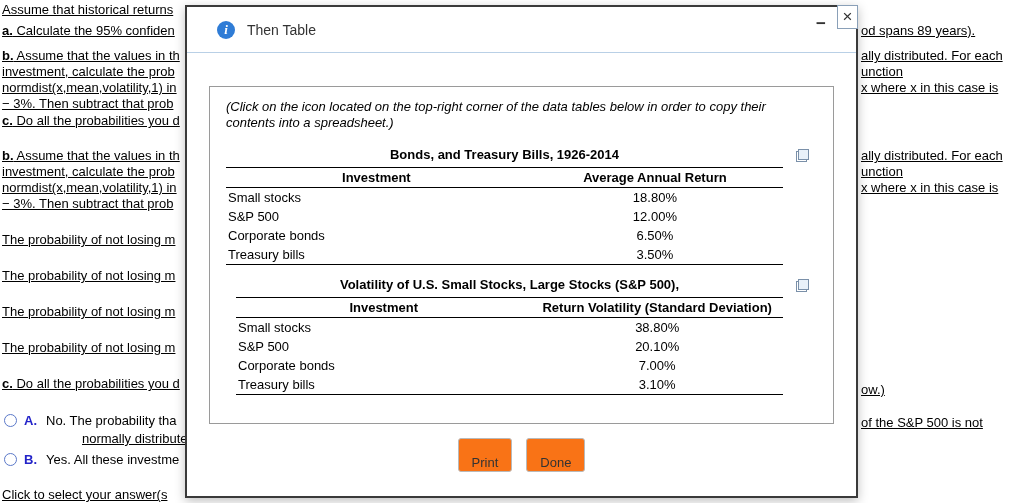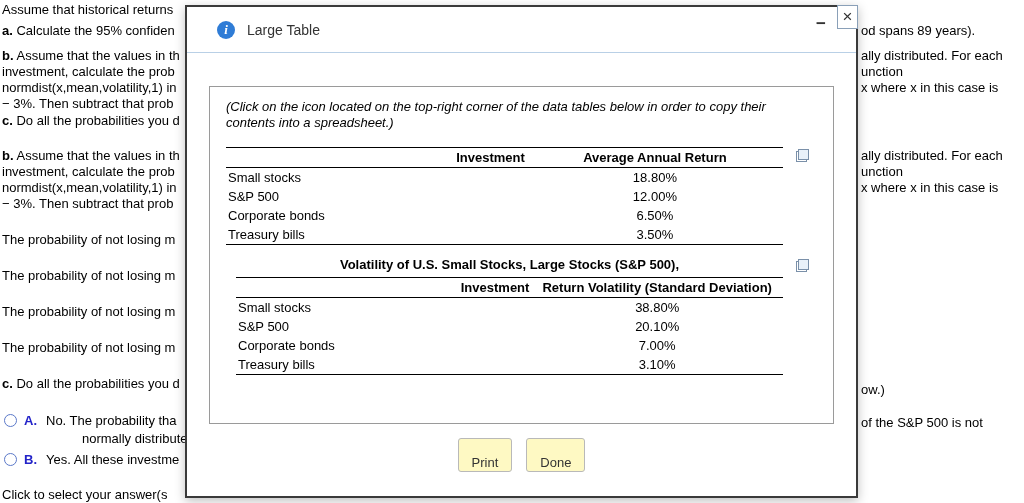--- a/index.html
+++ b/index.html
@@ -12,20 +12,21 @@
     background:#fff;
     overflow:hidden;
   }
 
   
   .bg-line {
     position:absolute;
     left:2px;
     white-space:nowrap;
     line-height:15px;
+    text-decoration:underline;
   }
   .bg-line b { font-weight:bold; }
   .bg-line.right { left:861px; }
   .bg-line.indent { left:38px;margin-left:44px; }
 
   .option {
     position:absolute;
     left:4px;
     display:flex;
     align-items:center;
@@ -136,40 +137,40 @@
     content:""; position:absolute; left:0; bottom:0;
     width:9px; height:9px;
     border:1px solid #7a90a9; background:#fff;
   }
 
   table.dtable { width:100%; border-collapse:collapse; }
   .dtable th {
     border-top:1px solid #000;
     border-bottom:1px solid #000;
     font-weight:bold;
-    text-align:right;
+    text-align:center;
     padding:2px 2px;
     line-height:15px;
   }
   .dtable th.val { text-align:center; width:46%; }
   .dtable td { padding:2px 2px; line-height:15px; }
   .dtable td.val { text-align:center; }
   .dtable tbody tr:last-child td { border-bottom:1px solid #000; }
 
   .btn-row {
     display:flex;
     justify-content:center;
     gap:14px;
     margin-top:14px;
   }
   .btn {
     min-width:54px;
     height:29px;
     padding:16px 13px;
-    background:#fef9c3;
+    background:#f97316;
     border:1px solid #b9b9b9;
     border-radius:3px;
     font-family:"Liberation Sans", sans-serif;
     font-size:13px;
     color:#333;
     cursor:pointer;
   }
 </style>
 </head>
 <body>
@@ -210,32 +211,33 @@
 </div>
 <div class="option" style="top:452px">
   <span class="radio"></span>
   <span class="opt-label">B.</span>
   <span>Yes. All these investme</span>
 </div>
 
 <div class="modal">
   <div class="modal-header">
     <span class="info-icon">i</span>
-    <span class="modal-title">Large Table</span>
+    <span class="modal-title">Then Table</span>
     <span class="min-btn">−</span>
     <span class="close-btn">×</span>
   </div>
 
   <div class="modal-body">
     <div class="panel">
       <p class="instruction">(Click on the icon located on the top-right corner of the data tables below in order to copy their contents into a spreadsheet.)</p>
 
       <div class="dt">
         <span class="copy-icon"></span>
         <div class="dt-titleblock">
+          <div class="dt-title">Bonds, and Treasury Bills, 1926-2014</div>
         </div>
         <table class="dtable">
           <thead>
             <tr>
               <th>Investment</th>
               <th class="val">Average Annual Return</th>
             </tr>
           </thead>
           <tbody>
             <tr>

